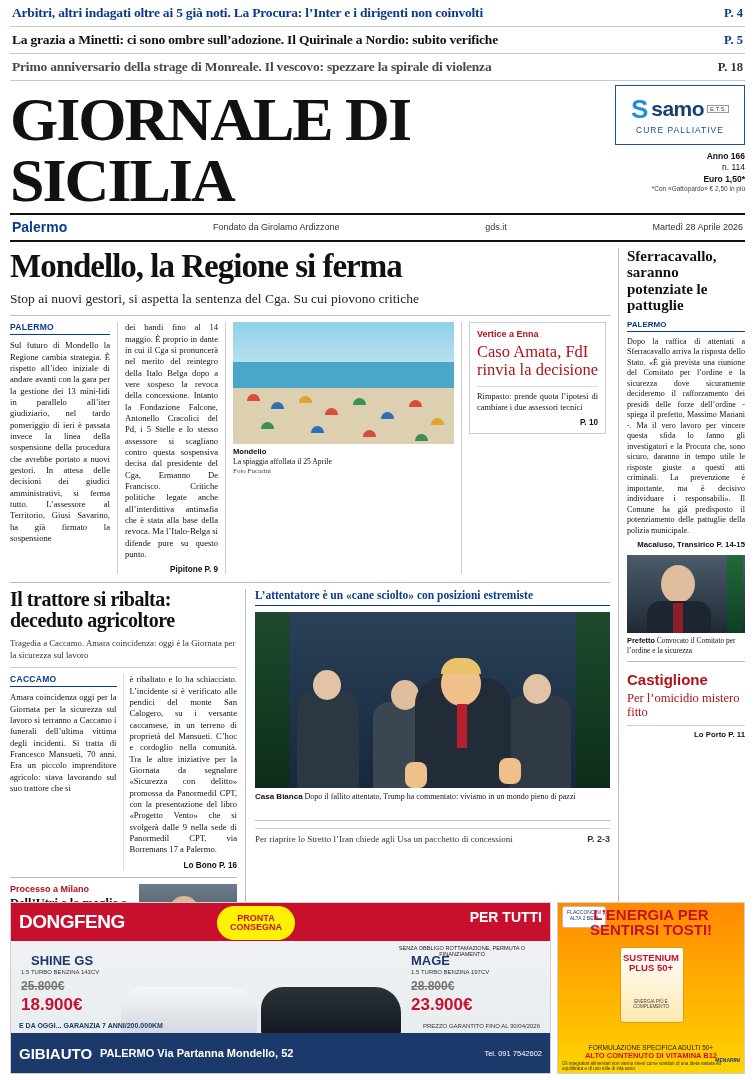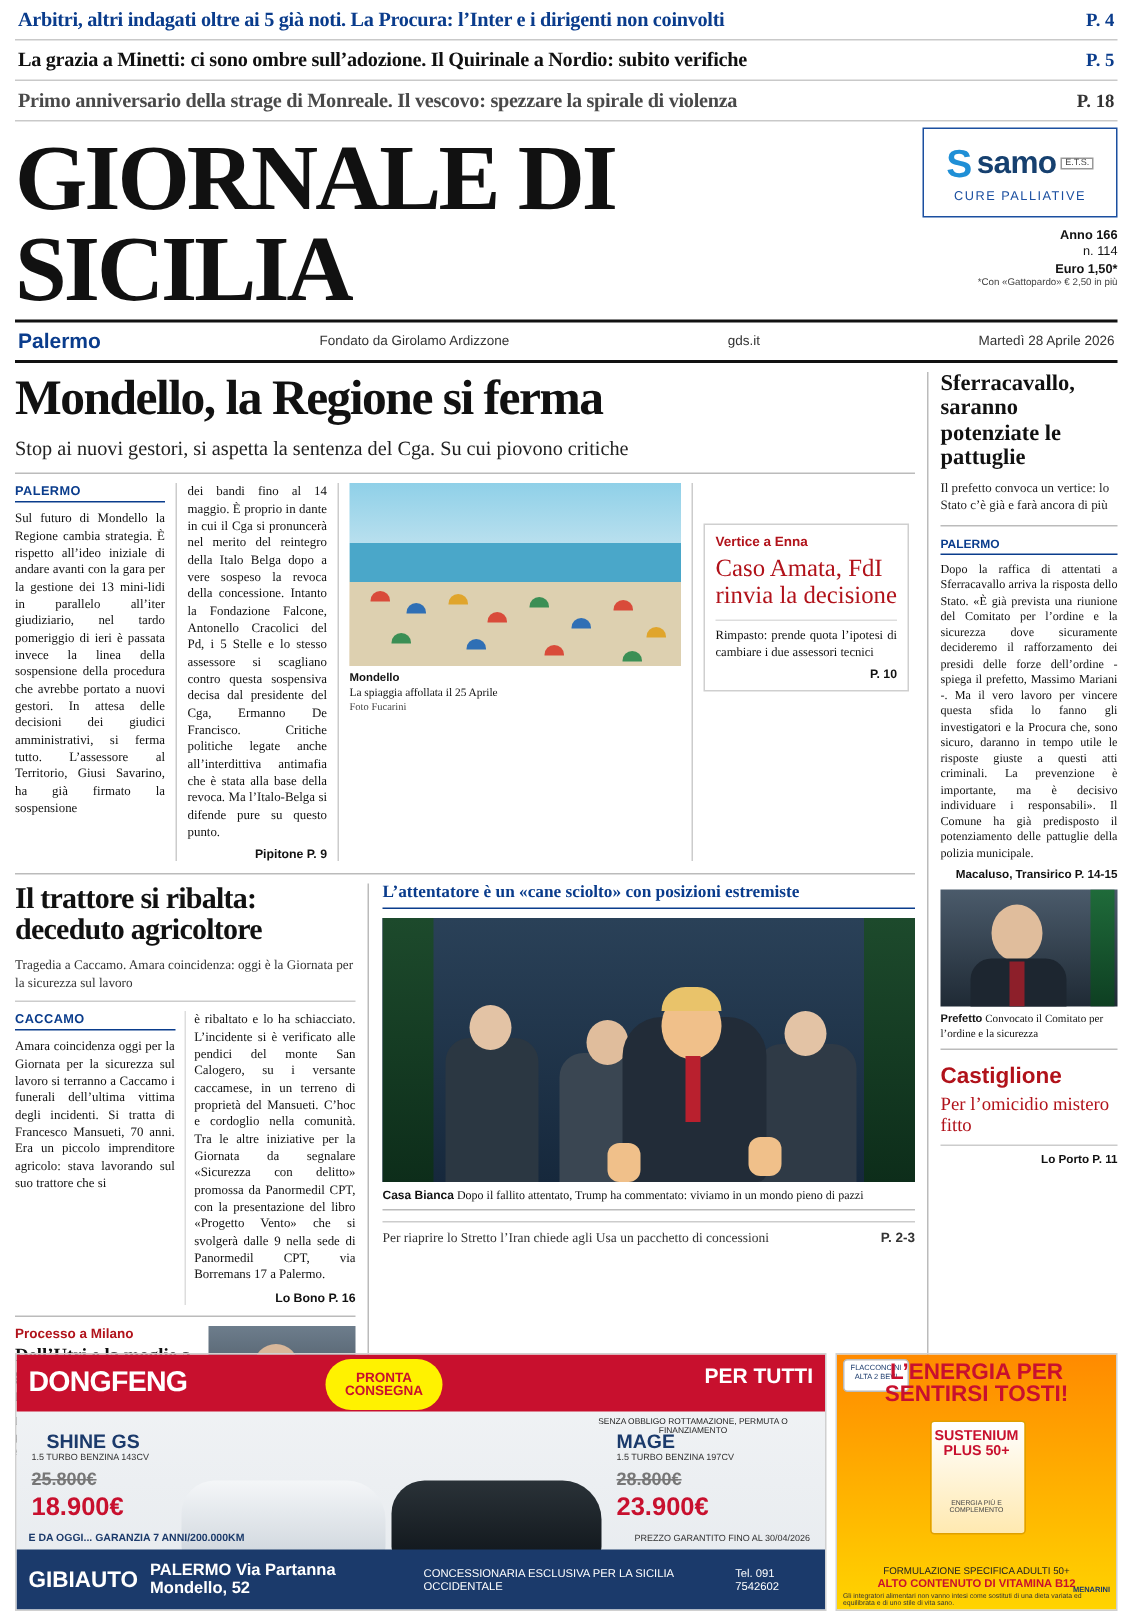--- a/index.html
+++ b/index.html
@@ -55,21 +55,21 @@
   .byline{font-size:8.2px;font-weight:bold;text-align:right;font-family:"Liberation Sans",sans-serif;margin-top:3px;}
 
   .photo{width:100%;height:122px;background:linear-gradient(#8fd0e8,#bfe2ef 38%,#e8dcc2 55%,#d9c9a6 100%);position:relative;overflow:hidden;}
   .ph-sea{position:absolute;left:0;right:0;top:40px;height:26px;background:#4aa7c9;}
   .ph-sand{position:absolute;left:0;right:0;top:66px;bottom:0;background:#ddd0b0;}
   .umb{position:absolute;width:13px;height:7px;border-radius:7px 7px 0 0;}
   .ph-cap{font-size:7.6px;line-height:1.25;margin-top:3px;}
   .ph-cap b{font-family:"Liberation Sans",sans-serif;font-size:7.6px;}
   .ph-credit{font-size:7px;color:#444;}
 
-  .box-red{border:1px solid #cfcfcf;padding:6px 7px;box-sizing:border-box;margin-top:27px;}
+  .box-red{border:1px solid #cfcfcf;padding:6px 7px;box-sizing:border-box;}
   .box-red .k{font-family:"Liberation Sans",sans-serif;font-weight:bold;font-size:9px;color:#b1121a;margin-bottom:4px;}
   .box-red .t{font-size:16.5px;line-height:1.08;color:#b1121a;font-weight:normal;}
   .box-red .s{font-size:8.4px;line-height:1.3;margin-top:7px;border-top:1px solid #ddd;padding-top:5px;text-align:justify;}
   .box-red .pg{font-size:8.2px;font-weight:bold;text-align:right;font-family:"Liberation Sans",sans-serif;margin-top:4px;}
 
   .sec-rule{border-top:1px solid #bbb;margin:8px 0 6px 0;}
 
   .mid-grid{display:flex;}
   .mid-left{width:236px;padding-right:8px;box-sizing:border-box;border-right:1px solid #bbb;}
   .mid-right{width:364px;padding-left:9px;box-sizing:border-box;}
@@ -80,21 +80,21 @@
   .two-col .c{width:50%;box-sizing:border-box;}
   .two-col .c:first-child{padding-right:6px;border-right:1px solid #ddd;}
   .two-col .c:last-child{padding-left:6px;}
 
   .hl-overline{font-size:11.5px;font-weight:bold;color:#0a3c8c;border-bottom:1px solid #0a3c8c;padding-bottom:4px;margin-bottom:6px;}
   .trump-photo{width:100%;height:176px;background:#1d3148;position:relative;overflow:hidden;}
   .tp-wall{position:absolute;inset:0;background:linear-gradient(#2a4158,#16283c);}
   .tp-flag{position:absolute;top:0;bottom:0;width:34px;background:linear-gradient(#1d4a2c,#0d2d1a);}
   .tp-person{position:absolute;bottom:0;border-radius:16px 16px 0 0;}
   .tp-head{position:absolute;border-radius:50%;}
-  .cap-line{font-size:8px;margin-top:4px;border-bottom:1px solid #bbb;padding-bottom:5px;}
+  .cap-line{font-size:8px;margin-top:4px;border-bottom:1px solid #bbb;padding-bottom:19px;}
   .cap-line b{font-family:"Liberation Sans",sans-serif;}
   .h1b{font-size:23px;font-weight:bold;line-height:1.06;letter-spacing:-0.6px;margin:7px 0 0 0;}
   .h1b-sub{font-size:9px;color:#333;margin-top:7px;border-top:1px solid #ccc;padding-top:5px;display:flex;justify-content:space-between;}
 
   .proc-box{display:flex;gap:8px;margin-top:7px;border-top:1px solid #bbb;padding-top:6px;}
   .proc-txt{flex:1;}
   .proc-k{font-family:"Liberation Sans",sans-serif;font-weight:bold;font-size:9px;color:#b1121a;}
   .proc-t{font-size:12.5px;font-weight:bold;line-height:1.1;margin-top:3px;}
   .proc-s{font-size:7.8px;line-height:1.3;margin-top:5px;}
   .proc-pg{font-size:7.8px;font-weight:bold;text-align:right;font-family:"Liberation Sans",sans-serif;}
@@ -287,21 +287,20 @@
           <div class="h1b-sub">
             <span>Per riaprire lo Stretto l’Iran chiede agli Usa un pacchetto di concessioni</span>
             <span style="font-weight:bold;font-family:'Liberation Sans',sans-serif;">P. 2-3</span>
           </div>
         </div>
       </div>
     </div>
 
     <div class="col-side">
       <div class="side-h">Sferracavallo, saranno potenziate le pattuglie</div>
-      <div class="side-sub">Il prefetto convoca un vertice: lo Stato c’è già e farà ancora di più</div>
       <div class="side-k">PALERMO</div>
       <p class="side-p">Dopo la raffica di attentati a Sferracavallo arriva la risposta dello Stato. «È già prevista una riunione del Comitato per l’ordine e la sicurezza dove sicuramente decideremo il rafforzamento dei presidi delle forze dell’ordine - spiega il prefetto, Massimo Mariani -. Ma il vero lavoro per vincere questa sfida lo fanno gli investigatori e la Procura che, sono sicuro, daranno in tempo utile le risposte giuste a questi atti criminali. La prevenzione è importante, ma è decisivo individuare i responsabili». Il Comune ha già predisposto il potenziamento delle pattuglie della polizia municipale.</p>
       <div class="side-by">Macaluso, Transirico  P. 14-15</div>
       <div class="side-img">
         <div style="position:absolute;left:34px;top:10px;width:34px;height:38px;border-radius:50%;background:#e0bd9c;"></div>
         <div style="position:absolute;left:20px;top:46px;width:64px;height:34px;background:#1d2630;border-radius:14px 14px 0 0;"></div>
         <div style="position:absolute;left:46px;top:48px;width:10px;height:30px;background:#8d1f2a;"></div>
         <div style="position:absolute;right:2px;top:0;bottom:0;width:16px;background:linear-gradient(#1f6b3a,#0e3f22);"></div>
       </div>
       <div class="side-cap">
@@ -336,21 +335,20 @@
 
       <div class="ad-car" style="left:110px;width:136px;background:linear-gradient(#f4f6f8,#cfd6dd);"></div>
       <div class="ad-car" style="left:250px;width:140px;background:linear-gradient(#2a3238,#11171c);"></div>
 
       <div class="ad-txt" style="left:8px;bottom:44px;font-size:7px;font-weight:bold;color:#1b3a6b;">E DA OGGI...  GARANZIA 7 ANNI/200.000KM</div>
       <div class="ad-txt" style="right:10px;bottom:44px;font-size:6px;color:#333;">PREZZO GARANTITO FINO AL 30/04/2026</div>
 
       <div class="ad-bottom">
         <span class="gib">GIBIAUTO</span>
         <span class="l1">PALERMO Via Partanna Mondello, 52</span>
-        <span class="l2">CONCESSIONARIA ESCLUSIVA PER LA SICILIA OCCIDENTALE</span>
         <span class="l2" style="margin-left:auto;">Tel. 091 7542602</span>
       </div>
     </div>
 
     <div class="ad2">
       <div class="flac">FLACCONCINI ALTA 2 BEVI</div>
       <div class="hdr">L’ENERGIA PER SENTIRSI TOSTI!</div>
       <div class="pack"></div>
       <div class="packname">SUSTENIUM PLUS 50+</div>
       <div style="position:absolute;left:62px;top:96px;width:62px;text-align:center;font-size:4.6px;color:#444;font-family:'Liberation Sans',sans-serif;">ENERGIA PIÙ E COMPLEMENTO</div>

